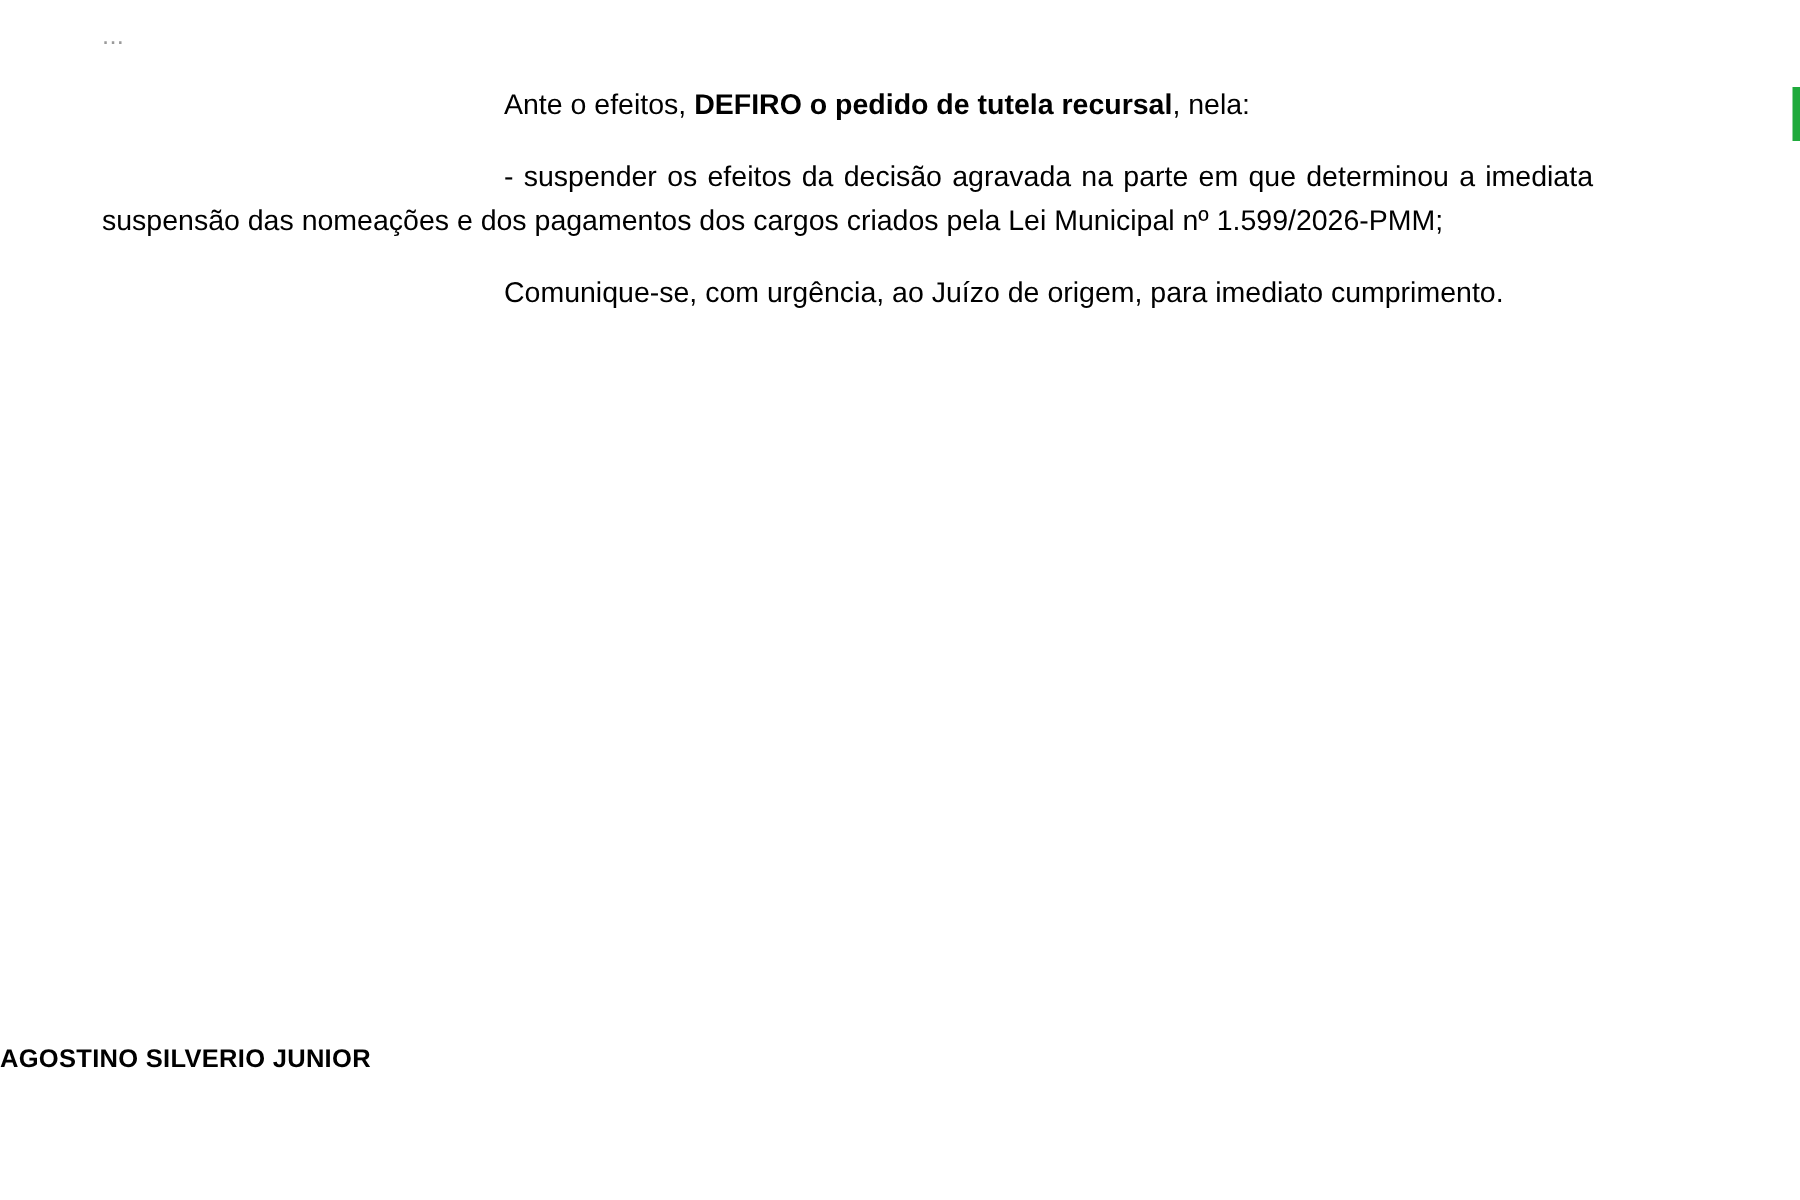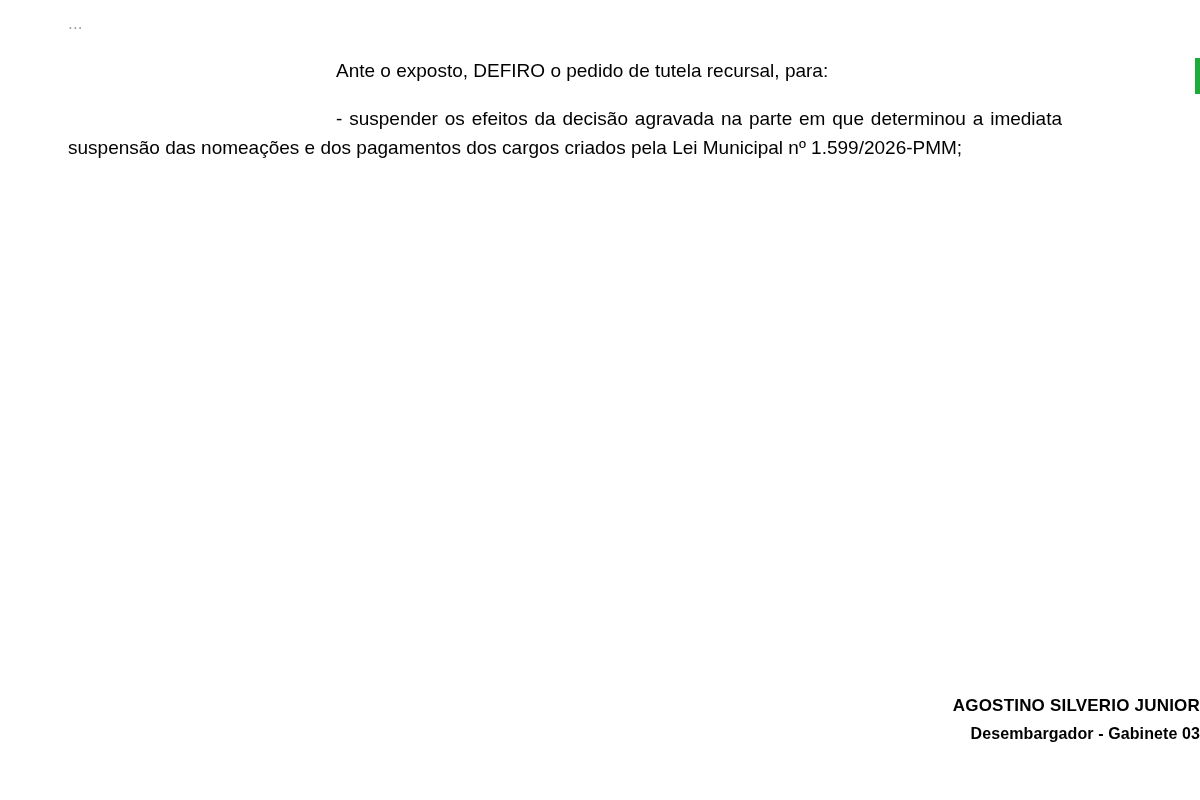--- a/index.html
+++ b/index.html
@@ -65,29 +65,29 @@
     text-justify: inter-word;
     margin: 0 0 19px 0;
     text-indent: 0;
     color: #000;
   }
   .para .indent {
     display: inline-block;
     width: 268px;
   }
   .para b {
-    font-weight: normal;
+    font-weight: bold;
   }
 
   .signature {
     position: absolute;
     left: 0;
     right: 0;
     top: 694px;
-    text-align: right;
+    text-align: left;
   }
   .signature .name {
     font-size: 17px;
     font-weight: bold;
     letter-spacing: 0.2px;
     line-height: 24px;
   }
   .signature .role {
     font-size: 16px;
     font-weight: bold;
@@ -102,23 +102,23 @@
 <div class="page">
 
   <div class="top-cut">
     <span class="ghost">...</span>
   </div>
 
   <div class="edge-marker"></div>
 
   <div class="doc">
     <div id="paragraphs">
-        <p class="para"><span class="indent"></span><span>Ante o exposto, </span><b>DEFIRO o pedido de tutela recursal</b><span>, para:</span></p>
+        <p class="para"><span class="indent"></span><span>Ante o efeitos, </span><b>DEFIRO o pedido de tutela recursal</b><span>, nela:</span></p>
         <p class="para"><span class="indent"></span><span>- suspender os efeitos da decisão agravada na parte em que determinou a imediata suspensão das nomeações e dos pagamentos dos cargos criados pela Lei Municipal nº 1.599/2026-PMM;</span></p>
+        <p class="para"><span class="indent"></span><span>Comunique-se, com urgência, ao Juízo de origem, para imediato cumprimento.</span></p>
       </div>
   </div>
 
   <div class="signature">
     <div class="name">AGOSTINO SILVERIO JUNIOR</div>
-    <div class="role">Desembargador - Gabinete 03</div>
   </div>
 
 </div>
 
 </body></html>

